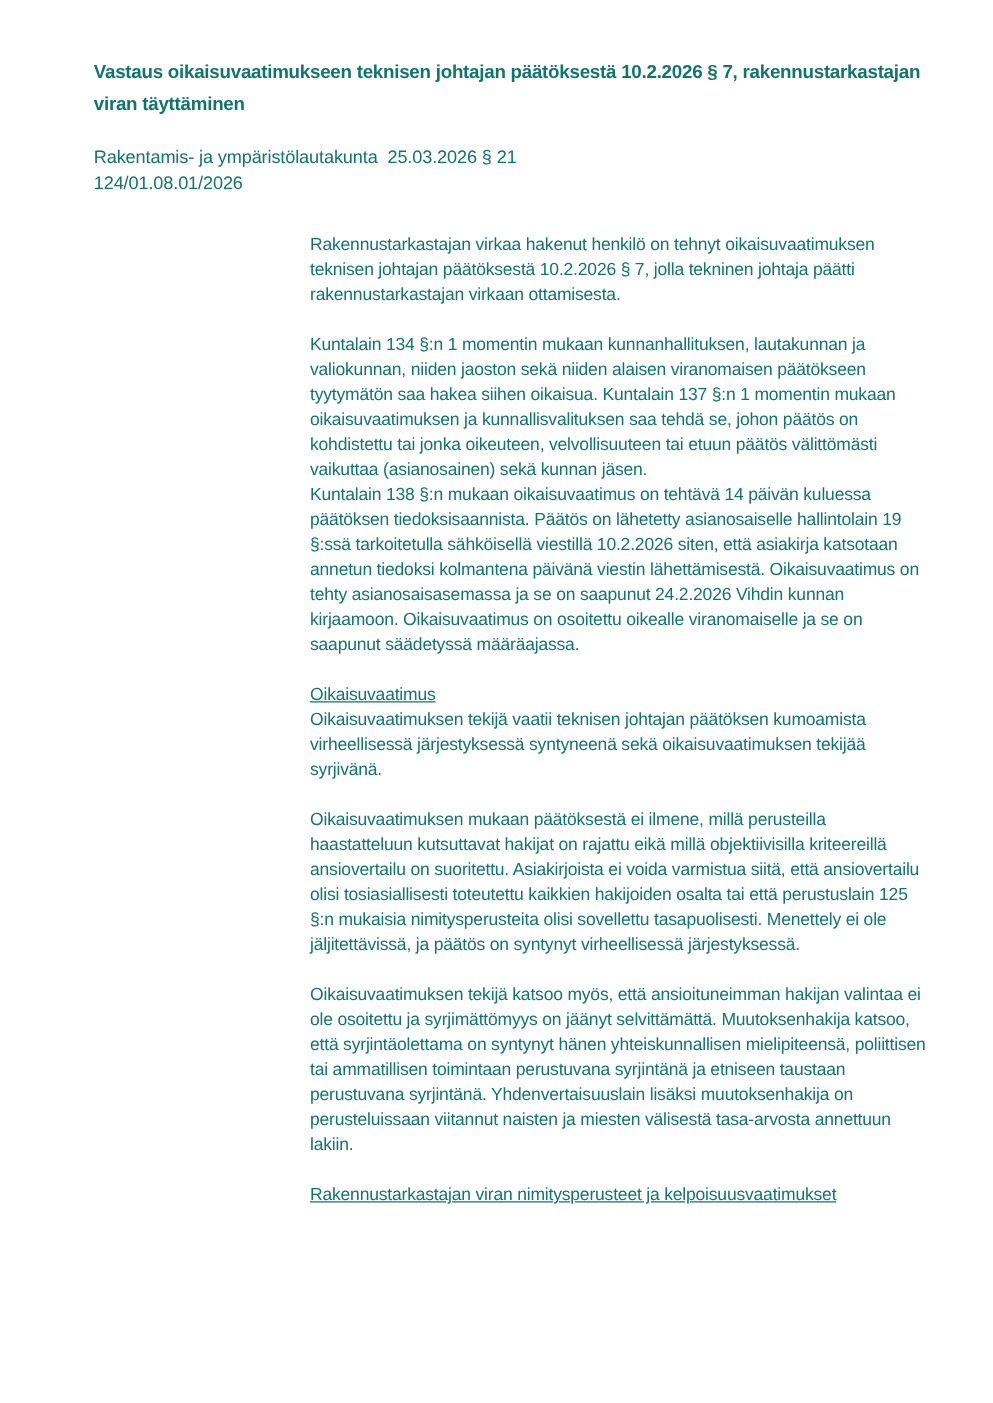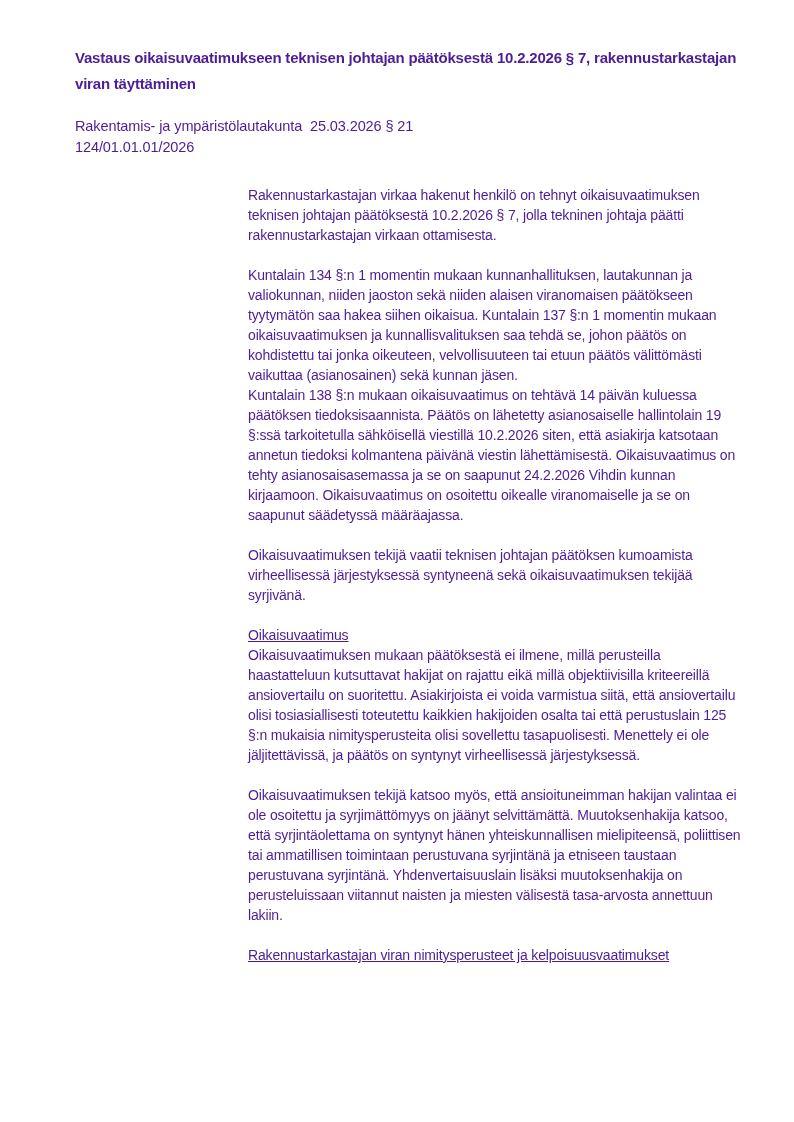--- a/index.html
+++ b/index.html
@@ -6,21 +6,21 @@
     margin: 0;
     padding: 0;
     background: #ffffff;
   }
   .page {
     position: relative;
     width: 794px;
     height: 1056px;
     background: #ffffff;
     font-family: "Liberation Sans", sans-serif;
-    color: #4c1d95;
+    color: #0f766e;
     overflow: hidden;
   }
   .doc-title {
     position: absolute;
     left: 75px;
     top: 45px;
     width: 680px;
     margin: 0;
     font-size: 15px;
     font-weight: bold;
@@ -61,33 +61,33 @@
 </style>
 </head>
 <body>
 
 <div class="page">
 
   <h1 class="doc-title">Vastaus oikaisuvaatimukseen teknisen johtajan päätöksestä 10.2.2026 § 7, rakennustarkastajan viran täyttäminen</h1>
 
   <div class="doc-meta">
     <div class="meta-line">Rakentamis- ja ympäristölautakunta  25.03.2026 § 21</div>
-    <div class="meta-line">124/01.01.01/2026</div>
+    <div class="meta-line">124/01.08.01/2026</div>
   </div>
 
   <div class="doc-body">
     <p class="para">Rakennustarkastajan virkaa hakenut henkilö on tehnyt oikaisuvaatimuksen teknisen johtajan päätöksestä 10.2.2026 § 7, jolla tekninen johtaja päätti rakennustarkastajan virkaan ottamisesta.</p>
 
     <p class="para attached-next">Kuntalain 134 §:n 1 momentin mukaan kunnanhallituksen, lautakunnan ja valiokunnan, niiden jaoston sekä niiden alaisen viranomaisen päätökseen tyytymätön saa hakea siihen oikaisua. Kuntalain 137 §:n 1 momentin mukaan oikaisuvaatimuksen ja kunnallisvalituksen saa tehdä se, johon päätös on kohdistettu tai jonka oikeuteen, velvollisuuteen tai etuun päätös välittömästi vaikuttaa (asianosainen) sekä kunnan jäsen.</p>
 
     <p class="para">Kuntalain 138 §:n mukaan oikaisuvaatimus on tehtävä 14 päivän kuluessa päätöksen tiedoksisaannista. Päätös on lähetetty asianosaiselle hallintolain 19 §:ssä tarkoitetulla sähköisellä viestillä 10.2.2026 siten, että asiakirja katsotaan annetun tiedoksi kolmantena päivänä viestin lähettämisestä. Oikaisuvaatimus on tehty asianosaisasemassa ja se on saapunut 24.2.2026 Vihdin kunnan kirjaamoon. Oikaisuvaatimus on osoitettu oikealle viranomaiselle ja se on saapunut säädetyssä määräajassa.</p>
 
+    <p class="para attached-next heading-underlined">Oikaisuvaatimus</p>
+
     <p class="para">Oikaisuvaatimuksen tekijä vaatii teknisen johtajan päätöksen kumoamista virheellisessä järjestyksessä syntyneenä sekä oikaisuvaatimuksen tekijää syrjivänä.</p>
-
-    <p class="para attached-next heading-underlined">Oikaisuvaatimus</p>
 
 
     <p class="para">Oikaisuvaatimuksen mukaan päätöksestä ei ilmene, millä perusteilla haastatteluun kutsuttavat hakijat on rajattu eikä millä objektiivisilla kriteereillä ansiovertailu on suoritettu. Asiakirjoista ei voida varmistua siitä, että ansiovertailu olisi tosiasiallisesti toteutettu kaikkien hakijoiden osalta tai että perustuslain 125 §:n mukaisia nimitysperusteita olisi sovellettu tasapuolisesti. Menettely ei ole jäljitettävissä, ja päätös on syntynyt virheellisessä järjestyksessä.</p>
 
     <p class="para">Oikaisuvaatimuksen tekijä katsoo myös, että ansioituneimman hakijan valintaa ei ole osoitettu ja syrjimättömyys on jäänyt selvittämättä. Muutoksenhakija katsoo, että syrjintäolettama on syntynyt hänen yhteiskunnallisen mielipiteensä, poliittisen tai ammatillisen toimintaan perustuvana syrjintänä ja etniseen taustaan perustuvana syrjintänä. Yhdenvertaisuuslain lisäksi muutoksenhakija on perusteluissaan viitannut naisten ja miesten välisestä tasa-arvosta annettuun lakiin.</p>
 
     <p class="para heading-underlined">Rakennustarkastajan viran nimitysperusteet ja kelpoisuusvaatimukset</p>
   </div>
 
 </div>

